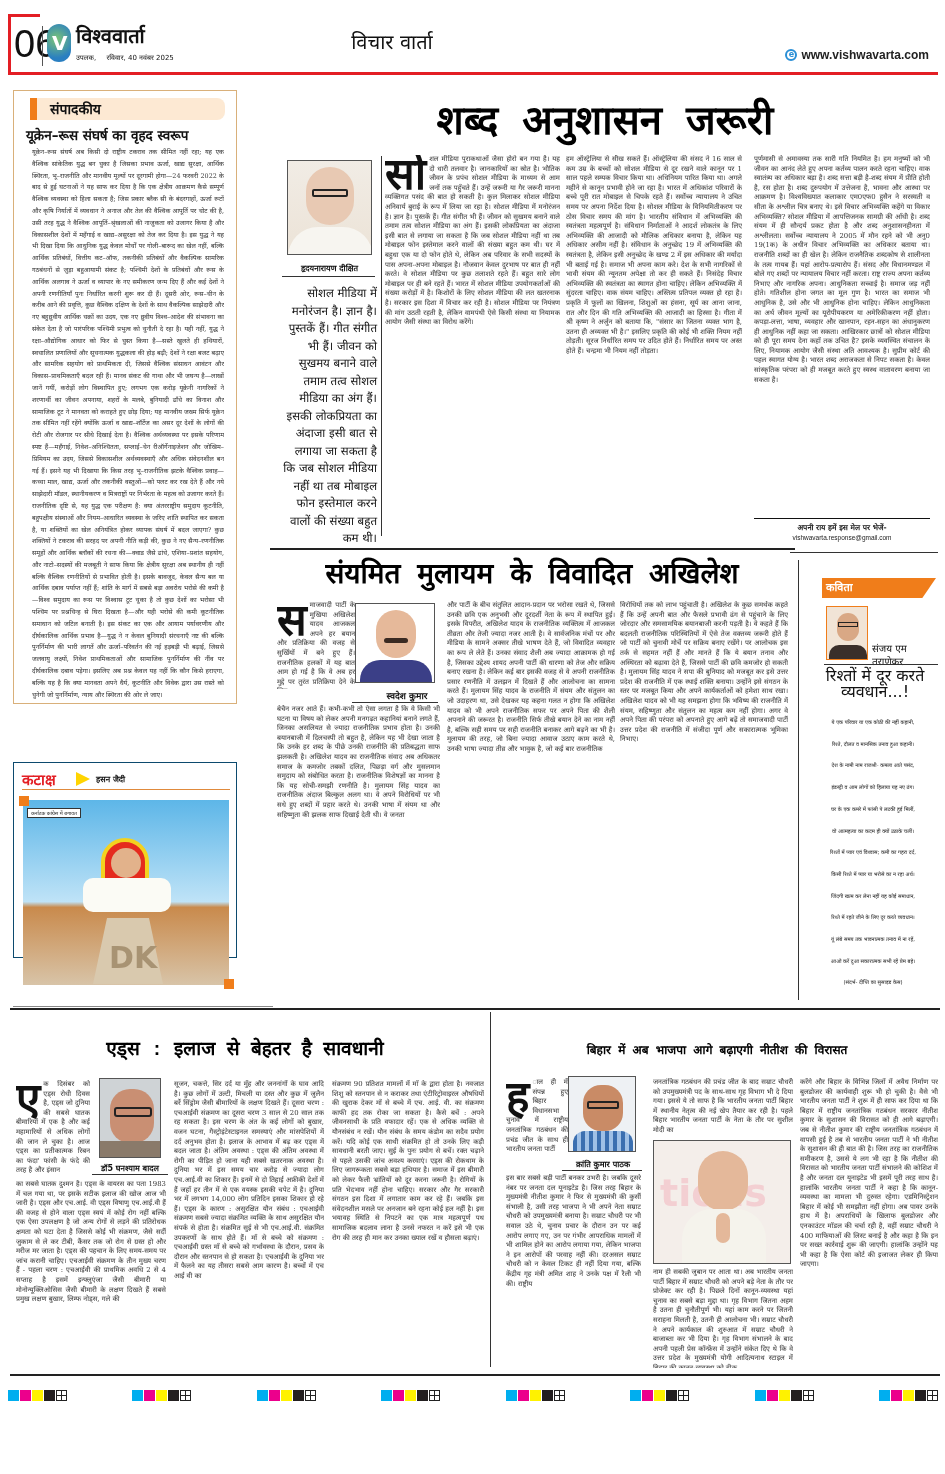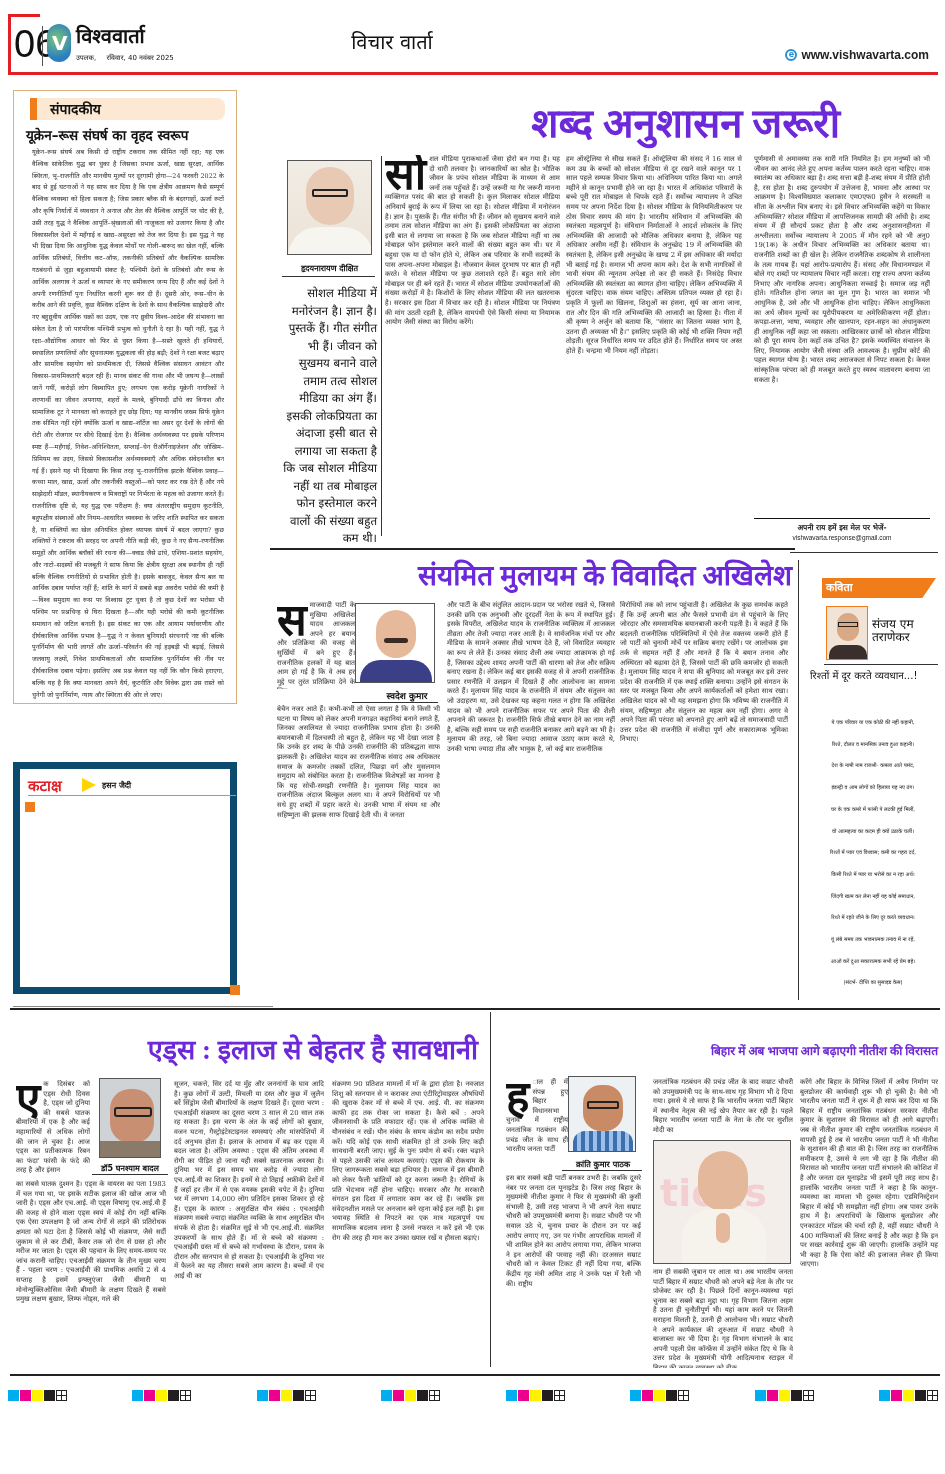--- a/index.html
+++ b/index.html
@@ -1,21 +1,21 @@
 <!DOCTYPE html>
 <html><head>
 <meta charset="utf-8">
 <style>
 *{box-sizing:border-box;margin:0;padding:0}
 body{width:945px;height:1474px;background:#fff;font-family:"DejaVu Serif",serif;color:#222;position:relative;overflow:hidden}
 .abs{position:absolute}
 .txt{font-size:7px;line-height:9.4px;color:#333;text-align:justify;overflow:hidden;font-family:"DejaVu Serif",serif}
 .col-rule{position:absolute;background:#333;width:1px}
 .hrule{position:absolute;background:#222;height:2px}
-.headline{position:absolute;font-family:Liberation Serif, serif;font-weight:bold;color:#6d28d9;white-space:nowrap;text-align:right}
+.headline{position:absolute;font-family:Liberation Mono, monospace;font-weight:bold;color:#000000;white-space:nowrap;text-align:center}
 .photo{position:absolute;border:1px solid #555;overflow:hidden}
 .byline{position:absolute;font-family:"DejaVu Sans",sans-serif;font-size:9px;font-weight:bold;text-align:center;color:#111}
 .dropcap{float:left;font-size:44px;line-height:38px;font-weight:bold;margin-right:3px;font-family:"DejaVu Serif",serif;color:#111}
 .swatch{display:inline-block;width:11px;height:11px;margin-right:1px}
 .reg{display:inline-block;width:11px;height:11px;border:1px solid #222;position:relative}
 .reg:before{content:"";position:absolute;left:4px;top:0;width:1px;height:9px;background:#222}
 .reg:after{content:"";position:absolute;left:0;top:4px;width:9px;height:1px;background:#222}
 </style>
 </head>
 <body>
@@ -44,25 +44,33 @@
 </div>
 
 <div class="abs" style="left:13px;top:90px;width:224px;height:614px;border:1px solid #d9b07a">
   <div class="abs" style="left:16px;top:7px;width:195px;height:22px;background:#fde9d3;border-radius:0 8px 8px 0"></div>
   <div class="abs" style="left:16px;top:7px;width:7px;height:22px;background:#f07d1a"></div>
   <div class="abs" style="left:36px;top:8px;font-family:'DejaVu Sans',sans-serif;font-weight:bold;font-size:14px;color:#111">संपादकीय</div>
   <div class="abs" style="left:12px;top:35px;width:200px;font-family:'DejaVu Sans',sans-serif;font-weight:bold;font-size:13.5px;color:#111;white-space:nowrap">यूक्रेन–रूस संघर्ष का वृहद स्वरूप</div>
   <div class="abs txt" style="left:18px;top:56px;width:192px;height:552px;font-size:6.4px;line-height:11.8px">यूक्रेन–रूस संघर्ष अब किसी दो राष्ट्रीय टकराव तक सीमित नहीं रहा; यह एक वैश्विक सांकेतिक युद्ध बन चुका है जिसका प्रभाव ऊर्जा, खाद्य सुरक्षा, आर्थिक स्थिरता, भू–राजनीति और मानवीय मूल्यों पर दूरगामी होगा—24 फरवरी 2022 के बाद से हुई घटनाओं ने यह साफ कर दिया है कि एक क्षेत्रीय आक्रमण कैसे सम्पूर्ण वैश्विक व्यवस्था को हिला सकता है; जिस प्रकार ब्लैक सी के बंदरगाहों, ऊर्जा रूटों और कृषि निर्यातों में व्यवधान ने अनाज और तेल की वैश्विक आपूर्ति पर चोट की है, उसी तरह युद्ध ने वैश्विक आपूर्ति–श्रृंखलाओं की नाजुकता को उजागर किया है और विकासशील देशों में महँगाई व खाद्य–असुरक्षा को तेज कर दिया है। इस युद्ध ने यह भी दिखा दिया कि आधुनिक युद्ध केवल मोर्चों पर गोली–बारूद का खेल नहीं, बल्कि आर्थिक प्रतिबंधों, वित्तीय कट–ऑफ, तकनीकी प्रतिबंधों और वैकल्पिक सामरिक गठबंधनों से जुड़ा बहुआयामी संकट है; पश्चिमी देशों के प्रतिबंधों और रूस के आर्थिक अलगाव ने ऊर्जा व व्यापार के नए समीकरण जन्म दिए हैं और कई देशों ने अपनी रणनीतियाँ पुनः निर्धारित करनी शुरू कर दी हैं। दूसरी ओर, रूस–चीन के करीब आने की प्रवृत्ति, कुछ वैश्विक दक्षिण के देशों के साथ वैकल्पिक साझेदारी और नए बहुध्रुवीय आर्थिक चक्रों का उदय, एक नए ध्रुवीय विश्व–आदेश की संभावना का संकेत देता है जो पारंपरिक पश्चिमी प्रभुत्व को चुनौती दे रहा है। यही नहीं, युद्ध ने रक्षा–औद्योगिक आधार को फिर से चुस्त किया है—सस्ते खुलते ही हथियारों, स्वचालित प्रणालियों और सूचनात्मक युद्धकला की होड़ बढ़ी; देशों ने रक्षा बजट बढ़ाए और सामरिक सहयोग को प्राथमिकता दी, जिससे वैश्विक संसाधन आवंटन और विकास–प्राथमिकताएँ बदल रही हैं। मानव संकट की गाथा और भी जघन्य है—लाखों जानें गयीं, करोड़ों लोग विस्थापित हुए; लगभग एक करोड़ यूक्रेनी नागरिकों ने शरणार्थी का जीवन अपनाया, शहरों के मलबे, बुनियादी ढाँचे का विनाश और सामाजिक टूट ने मानवता को कराहते हुए छोड़ दिया; यह मानवीय जख्म सिर्फ यूक्रेन तक सीमित नहीं रहेंगे क्योंकि ऊर्जा व खाद्य–शॉर्टेज का असर दूर देशों के लोगों की रोटी और रोजगार पर सीधे दिखाई देता है। वैश्विक अर्थव्यवस्था पर इसके परिणाम स्पष्ट हैं—महँगाई, निवेश–अनिश्चितता, सप्लाई–चेन रीऑर्गेनाइजेशन और जोखिम–प्रिमियम का उदय, जिससे विकासशील अर्थव्यवस्थाएँ और अधिक संवेदनशील बन गई हैं। इसने यह भी दिखाया कि किस तरह भू–राजनीतिक झटके वैश्विक प्रवाह—कच्चा माल, खाद्य, ऊर्जा और तकनीकी वस्तुओं—को पलट कर रख देते हैं और नये साझेदारी मॉडल, स्थानीयकरण व मित्रराष्ट्रों पर निर्भरता के महत्व को उजागर करते हैं। राजनीतिक दृष्टि से, यह युद्ध एक परीक्षण है: क्या अंतरराष्ट्रीय समुदाय कूटनीति, बहुपक्षीय संस्थाओं और नियम–आधारित व्यवस्था के जरिए शांति स्थापित कर सकता है, या शक्तियों का खेल अनियंत्रित होकर व्यापक संघर्ष में बदल जाएगा? कुछ शक्तियों ने टकराव की सरहद पर अपनी नीति कड़ी की, कुछ ने नए सैन्य–रणनीतिक समूहों और आर्थिक ब्लॉकों की रचना की—क्वाड जैसे ढांचे, एशिया–प्रशांत सहयोग, और नाटो–सदस्यों की मजबूती ने साफ किया कि क्षेत्रीय सुरक्षा अब स्थानीय ही नहीं बल्कि वैश्विक रणनीतियों से प्रभावित होती है। इसके बावजूद, केवल सैन्य बल या आर्थिक दबाव पर्याप्त नहीं हैं; शांति के मार्ग में सबसे बड़ा अवरोध भरोसे की कमी है—विश्व समुदाय का रूस पर विश्वास टूट चुका है तो कुछ देशों का भरोसा भी पश्चिम पर प्रश्नचिन्ह से घिरा दिखता है—और यही भरोसे की कमी कूटनीतिक समाधान को जटिल बनाती है। इस संकट का एक और आयाम पर्यावरणीय और दीर्घकालिक आर्थिक प्रभाव है—युद्ध ने न केवल बुनियादी संरचनाएँ नष्ट की बल्कि पुनर्निर्माण की भारी लागतें और ऊर्जा–परिवर्तन की नई हड़बड़ी भी बढ़ाई, जिससे जलवायु लक्ष्यों, निवेश प्राथमिकताओं और सामाजिक पुनर्निर्माण की नींव पर दीर्घकालिक दबाव पड़ेगा। इसलिए अब प्रश्न केवल यह नहीं कि कौन किसे हराएगा, बल्कि यह है कि क्या मानवता अपने धैर्य, कूटनीति और विवेक द्वारा उस रास्ते को चुनेगी जो पुनर्निर्माण, न्याय और स्थिरता की ओर ले जाए।</div>
 </div>
 
-<div class="abs" style="left:13px;top:762px;width:224px;height:232px;border:7px solid #0c4a6e">
+<div class="abs" style="left:13px;top:762px;width:224px;height:196px;border:1px solid #0c4a6e">
   <div class="abs" style="left:8px;top:6px;font-family:'DejaVu Sans',sans-serif;font-weight:bold;font-size:15px;color:#e31e24">कटाक्ष</div>
   <div class="abs" style="left:62px;top:9px;width:0;height:0;border-top:7px solid transparent;border-bottom:7px solid transparent;border-left:14px solid #ffd400"></div>
   <div class="abs" style="left:82px;top:10px;font-family:'DejaVu Sans',sans-serif;font-weight:bold;font-size:8px;color:#111">हसन जैदी</div>
   <div class="abs" style="left:8px;top:26px;width:208px;height:1px;background:#e08a3c"></div>
+  <div class="abs" style="left:9px;top:37px;width:206px;height:185px;overflow:hidden;background:linear-gradient(#5db6e8 0%,#bfe3f7 55%,#c98a4c 58%,#d8c4a8 100%)">
+    <div class="abs" style="left:4px;top:8px;background:#fff;border:1px solid #333;font-size:5px;padding:1px 3px;font-family:'DejaVu Sans',sans-serif">कर्नाटक कांग्रेस में बगावत</div>
+    <div class="abs" style="left:78px;top:38px;width:48px;height:70px;border-radius:24px 24px 6px 6px;background:#e52b1e;border:4px solid #f3d21f"></div>
+    <div class="abs" style="left:88px;top:48px;width:30px;height:30px;border-radius:15px;background:#e2b28b"></div>
+    <div class="abs" style="left:60px;top:78px;width:88px;height:34px;border-radius:10px;background:#fbfbf5"></div>
+    <div class="abs" style="left:70px;top:118px;width:70px;height:66px;background:#d9c9ae;clip-path:polygon(20% 0,80% 0,100% 100%,0 100%)"></div>
+    <div class="abs" style="left:86px;top:140px;font:bold 30px 'DejaVu Sans',sans-serif;color:#a89373">DK</div>
+  </div>
   <div class="abs" style="left:5px;top:33px;width:10px;height:10px;background:#f07d1a"></div>
   <div class="abs" style="left:210px;top:216px;width:10px;height:10px;background:#f07d1a"></div>
 </div>
 <div class="hrule" style="left:13px;top:1006px;width:260px;height:1px;background:#888"></div>
 
 <div class="headline" style="left:370px;top:98px;width:470px;font-size:40px;line-height:52px">शब्द अनुशासन जरूरी</div>
 
 <div class="photo" style="left:287px;top:160px;width:85px;height:95px;background:linear-gradient(#f1ece5,#ece3d7)">
   <div class="abs" style="left:18px;top:6px;width:48px;height:58px;border-radius:24px;background:#e8c9b3"></div>
   <div class="abs" style="left:24px;top:28px;width:36px;height:8px;border:2px solid #222;border-radius:2px"></div>
@@ -107,43 +115,43 @@
 <div class="abs txt" style="left:620px;top:601px;width:168px;height:401px;font-size:6.9px;line-height:9.6px">विरोधियों तक को लाभ पहुंचाती है। अखिलेश के कुछ समर्थक कहते हैं कि उन्हें अपनी बात और फैसले प्रभावी ढंग से पहुंचाने के लिए जोरदार और समसामयिक बयानबाजी करनी पड़ती है। वे कहते हैं कि बदलती राजनीतिक परिस्थितियों में ऐसे तेज वक्तव्य जरूरी होते हैं जो पार्टी को चुनावी मोर्चे पर सक्रिय बनाए रखेंगे। पर आलोचक इस तर्क से सहमत नहीं हैं और मानते हैं कि ये बयान तनाव और अस्थिरता को बढ़ावा देते हैं, जिससे पार्टी की छवि कमजोर हो सकती है। मुलायम सिंह यादव ने सपा की बुनियाद को मजबूत कर इसे उत्तर प्रदेश की राजनीति में एक स्थाई शक्ति बनाया। उन्होंने इसे संगठन के स्तर पर मजबूत किया और अपने कार्यकर्ताओं को हमेशा साथ रखा। अखिलेश यादव को भी यह समझना होगा कि भविष्य की राजनीति में संयम, सहिष्णुता और संतुलन का महत्व कम नहीं होगा। अगर वे अपने पिता की परंपरा को अपनाते हुए आगे बढ़ें तो समाजवादी पार्टी उत्तर प्रदेश की राजनीति में संजीदा पूर्ण और सकारात्मक भूमिका निभाए।</div>
 
 <div class="col-rule" style="left:798px;top:560px;height:440px"></div>
 <div class="abs" style="left:822px;top:578px;width:114px;height:20px;background:#f07d1a;clip-path:polygon(0 0,100% 0,88% 100%,0 100%)"></div>
 <div class="abs" style="left:826px;top:579px;font-family:'DejaVu Sans',sans-serif;font-size:11px;font-weight:bold;color:#fff">कविता</div>
 <div class="photo" style="left:826px;top:606px;width:42px;height:54px;background:#f1e4d6;border-color:#f07d1a">
   <div class="abs" style="left:10px;top:6px;width:22px;height:28px;border-radius:11px;background:#d9a885"></div>
   <div class="abs" style="left:11px;top:15px;width:20px;height:5px;border:1px solid #222"></div>
   <div class="abs" style="left:2px;top:38px;width:38px;height:16px;background:#3a2f2a;border-radius:10px 10px 0 0"></div>
 </div>
-<div class="abs" style="left:872px;top:618px;width:62px;font-family:'DejaVu Sans',sans-serif;font-size:12px;line-height:13px;color:#111">संजय एम तराणेकर</div>
+<div class="abs" style="left:872px;top:642px;width:62px;font-family:'DejaVu Sans',sans-serif;font-size:10px;line-height:13px;color:#111">संजय एम तराणेकर</div>
 <div class="abs" style="left:824px;top:664px;width:114px;height:1px;background:#333"></div>
-<div class="abs" style="left:810px;top:668px;width:130px;text-align:left;font-family:'DejaVu Sans',sans-serif;font-size:10px;line-height:16px;color:#111">रिश्तों में दूर करते व्यवधान...!</div>
+<div class="abs" style="left:810px;top:668px;width:130px;text-align:center;font-family:'DejaVu Sans',sans-serif;font-size:16px;line-height:16px;color:#111">रिश्तों में दूर करते व्यवधान...!</div>
 <div class="abs" style="left:806px;top:712px;width:134px;font-family:'DejaVu Sans',sans-serif;font-size:5.2px;line-height:21.7px;text-align:center;color:#222">
   <div>ये एक परिवार या एक कोठी की नहीं कहानी,</div>
   <div>रिश्ते, दौलत व मानसिक तनाव हुआ कहानी।</div>
   <div>देश के नामी नाम राजश्री- कमला आते पसंद,</div>
   <div>इंडस्ट्री व आम लोगों को हिलाया यह नए ढंग।</div>
   <div>घर के एक कमरे में फांसी पे लटकी हुई मिलीं,</div>
   <div>वो आत्महत्या का कदम ही क्यों उठाके चलीं।</div>
   <div>रिश्तों में प्यार एवं विश्वास; कमी का गहरा दर्द,</div>
   <div>किसी रिश्ते में प्यार या भरोसे का न रहा अर्थ।</div>
   <div>जिंदगी खत्म कर लेना नहीं यह कोई समाधान,</div>
   <div>रिश्ते में रहते जीने के लिए दूर करते व्यवधान।</div>
   <div>यूं लंबे समय तक भावनात्मक तनाव में ना रहें,</div>
   <div>आओ करें दुआ सकारात्मक सभी रहें प्रेम बहे।</div>
   <div>(संदर्भ- दीप्ति का सुसाइड केस)</div>
 </div>
 
 <div class="hrule" style="left:10px;top:1008px;width:930px;height:2px"></div>
 <div class="col-rule" style="left:490px;top:1012px;height:355px"></div>
 
-<div class="headline" style="left:0;top:1030px;width:478px;font-size:27px;line-height:40px">एड्स : इलाज से बेहतर है सावधानी</div>
+<div class="headline" style="left:6px;top:1030px;width:478px;font-size:19px;line-height:40px">एड्स : इलाज से बेहतर है सावधानी</div>
 
 <div class="abs txt" style="left:16px;top:1080px;width:74px;height:98px;font-size:6.9px;line-height:9.6px">
   <span class="dropcap">ए</span>
   <span>क दिसंबर को एड्स रोधी दिवस है, एड्स जो दुनिया की सबसे घातक बीमारियों में एक है और कई महामारियों से अधिक लोगों की जान ले चुका है। आज एड्स का प्रतीकात्मक रिबन का फंदा' फांसी के फंदे की तरह है और इंसान</span>
 </div>
 <div class="photo" style="left:99px;top:1078px;width:62px;height:80px;background:#cfd3d6">
   <div class="abs" style="left:10px;top:10px;width:44px;height:54px;border-radius:20px;background:#c98f73"></div>
   <div class="abs" style="left:14px;top:28px;width:38px;height:10px;border:2px solid #222;border-radius:3px"></div>
   <div class="abs" style="left:0;top:62px;width:62px;height:18px;background:#8a7a6a"></div>
 </div>

